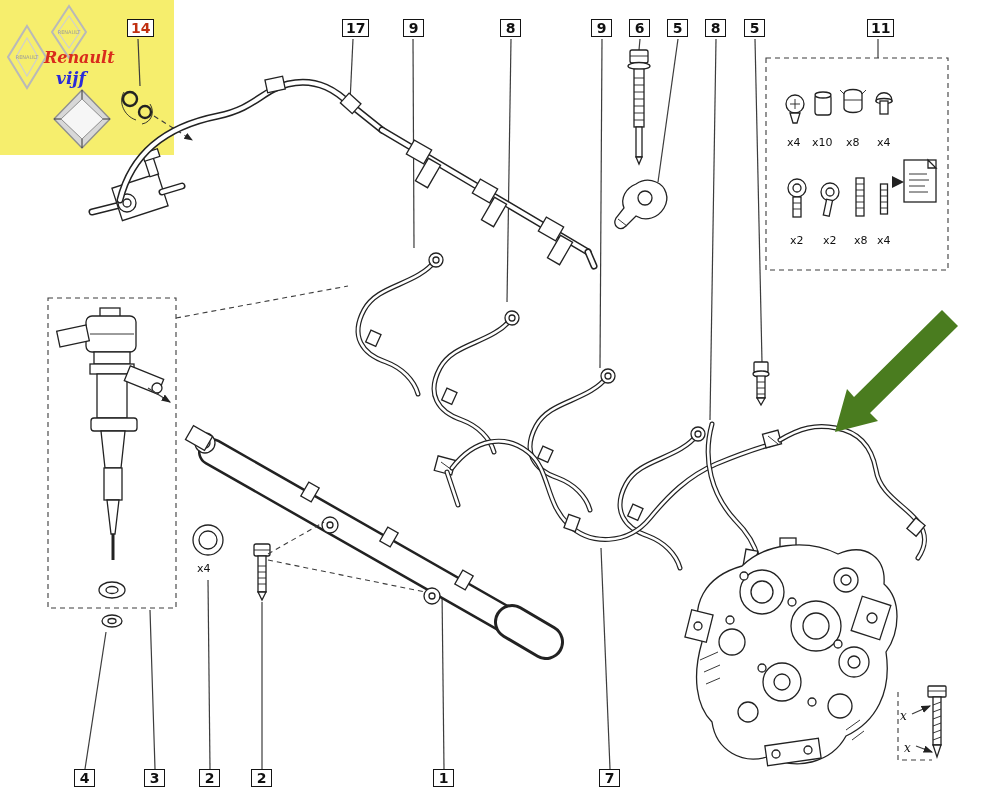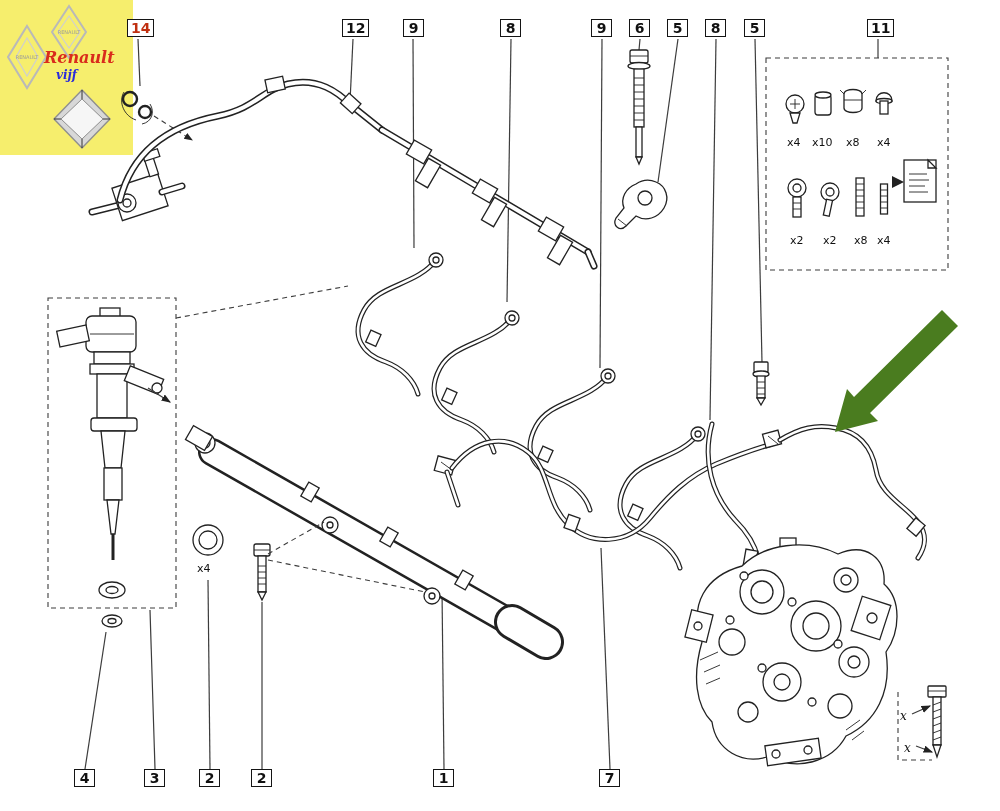--- a/index.html
+++ b/index.html
@@ -1,23 +1,23 @@
 <!DOCTYPE html>
 <html><head>
 <meta charset="utf-8">
 <style>
   html,body{margin:0;padding:0;background:#fff;}
   #stage{position:relative;width:1000px;height:811px;background:#ffffff;overflow:hidden;
          font-family:"DejaVu Sans",sans-serif;}
   
-  #logo-panel{position:absolute;left:0;top:0;width:133px;height:155px;background:#f6ee6d;z-index:1;}
+  #logo-panel{position:absolute;left:0;top:0;width:174px;height:155px;background:#f6ee6d;z-index:1;}
   #logo-panel .brand{position:absolute;left:44px;top:48px;font-family:"DejaVu Serif",serif;
       font-style:italic;font-weight:bold;font-size:16px;color:#d92b1c;}
   #logo-panel .sub{position:absolute;left:56px;top:68px;font-family:"DejaVu Serif",serif;
-      font-style:italic;font-weight:bold;font-size:12px;color:#2b2bd9;}
+      font-style:italic;font-weight:bold;font-size:17px;color:#2b2bd9;}
   
   #art{position:absolute;left:0;top:0;z-index:2;}
   
   .callout{position:absolute;z-index:3;min-width:13px;height:16px;padding:0 3px;
       border:1.6px solid #141414;background:#fff;display:flex;align-items:center;justify-content:center;
       font-size:14px;font-weight:600;color:#111;line-height:1;}
   .callout.red{color:#c03010;}
   
   .ld{stroke:#3c3c3c;stroke-width:1.2;fill:none;}
   .dsh{stroke:#3c3c3c;stroke-width:1.1;fill:none;stroke-dasharray:5 4;}
@@ -364,21 +364,21 @@
       <path d="M933,705 l8,-3 M933,712 l8,-3 M933,719 l8,-3 M933,726 l8,-3 M933,733 l8,-3 M933,740 l8,-3" class="thin"></path>
       <polygon points="933,745 941,745 937,757" class="sf"></polygon>
       <line class="ld" x1="912" y1="714" x2="930" y2="706" marker-end="url(#ah)"></line>
       <line class="ld" x1="916" y1="746" x2="932" y2="752" marker-end="url(#ah)"></line>
       <text x="900" y="720" class="svgtx">x</text>
       <text x="904" y="752" class="svgtx">x</text>
     </g>
   </svg>
 
   <div class="callout red" style="left:127px;top:19px">14</div>
-  <div class="callout" style="left:342px;top:19px">12</div>
+  <div class="callout" style="left:342px;top:19px">17</div>
   <div class="callout" style="left:403px;top:19px">9</div>
   <div class="callout" style="left:500px;top:19px">8</div>
   <div class="callout" style="left:591px;top:19px">9</div>
   <div class="callout" style="left:629px;top:19px">6</div>
   <div class="callout" style="left:667px;top:19px">5</div>
   <div class="callout" style="left:705px;top:19px">8</div>
   <div class="callout" style="left:744px;top:19px">5</div>
   <div class="callout" style="left:867px;top:19px">11</div>
 
   <div class="callout" style="left:74px;top:769px">4</div>

